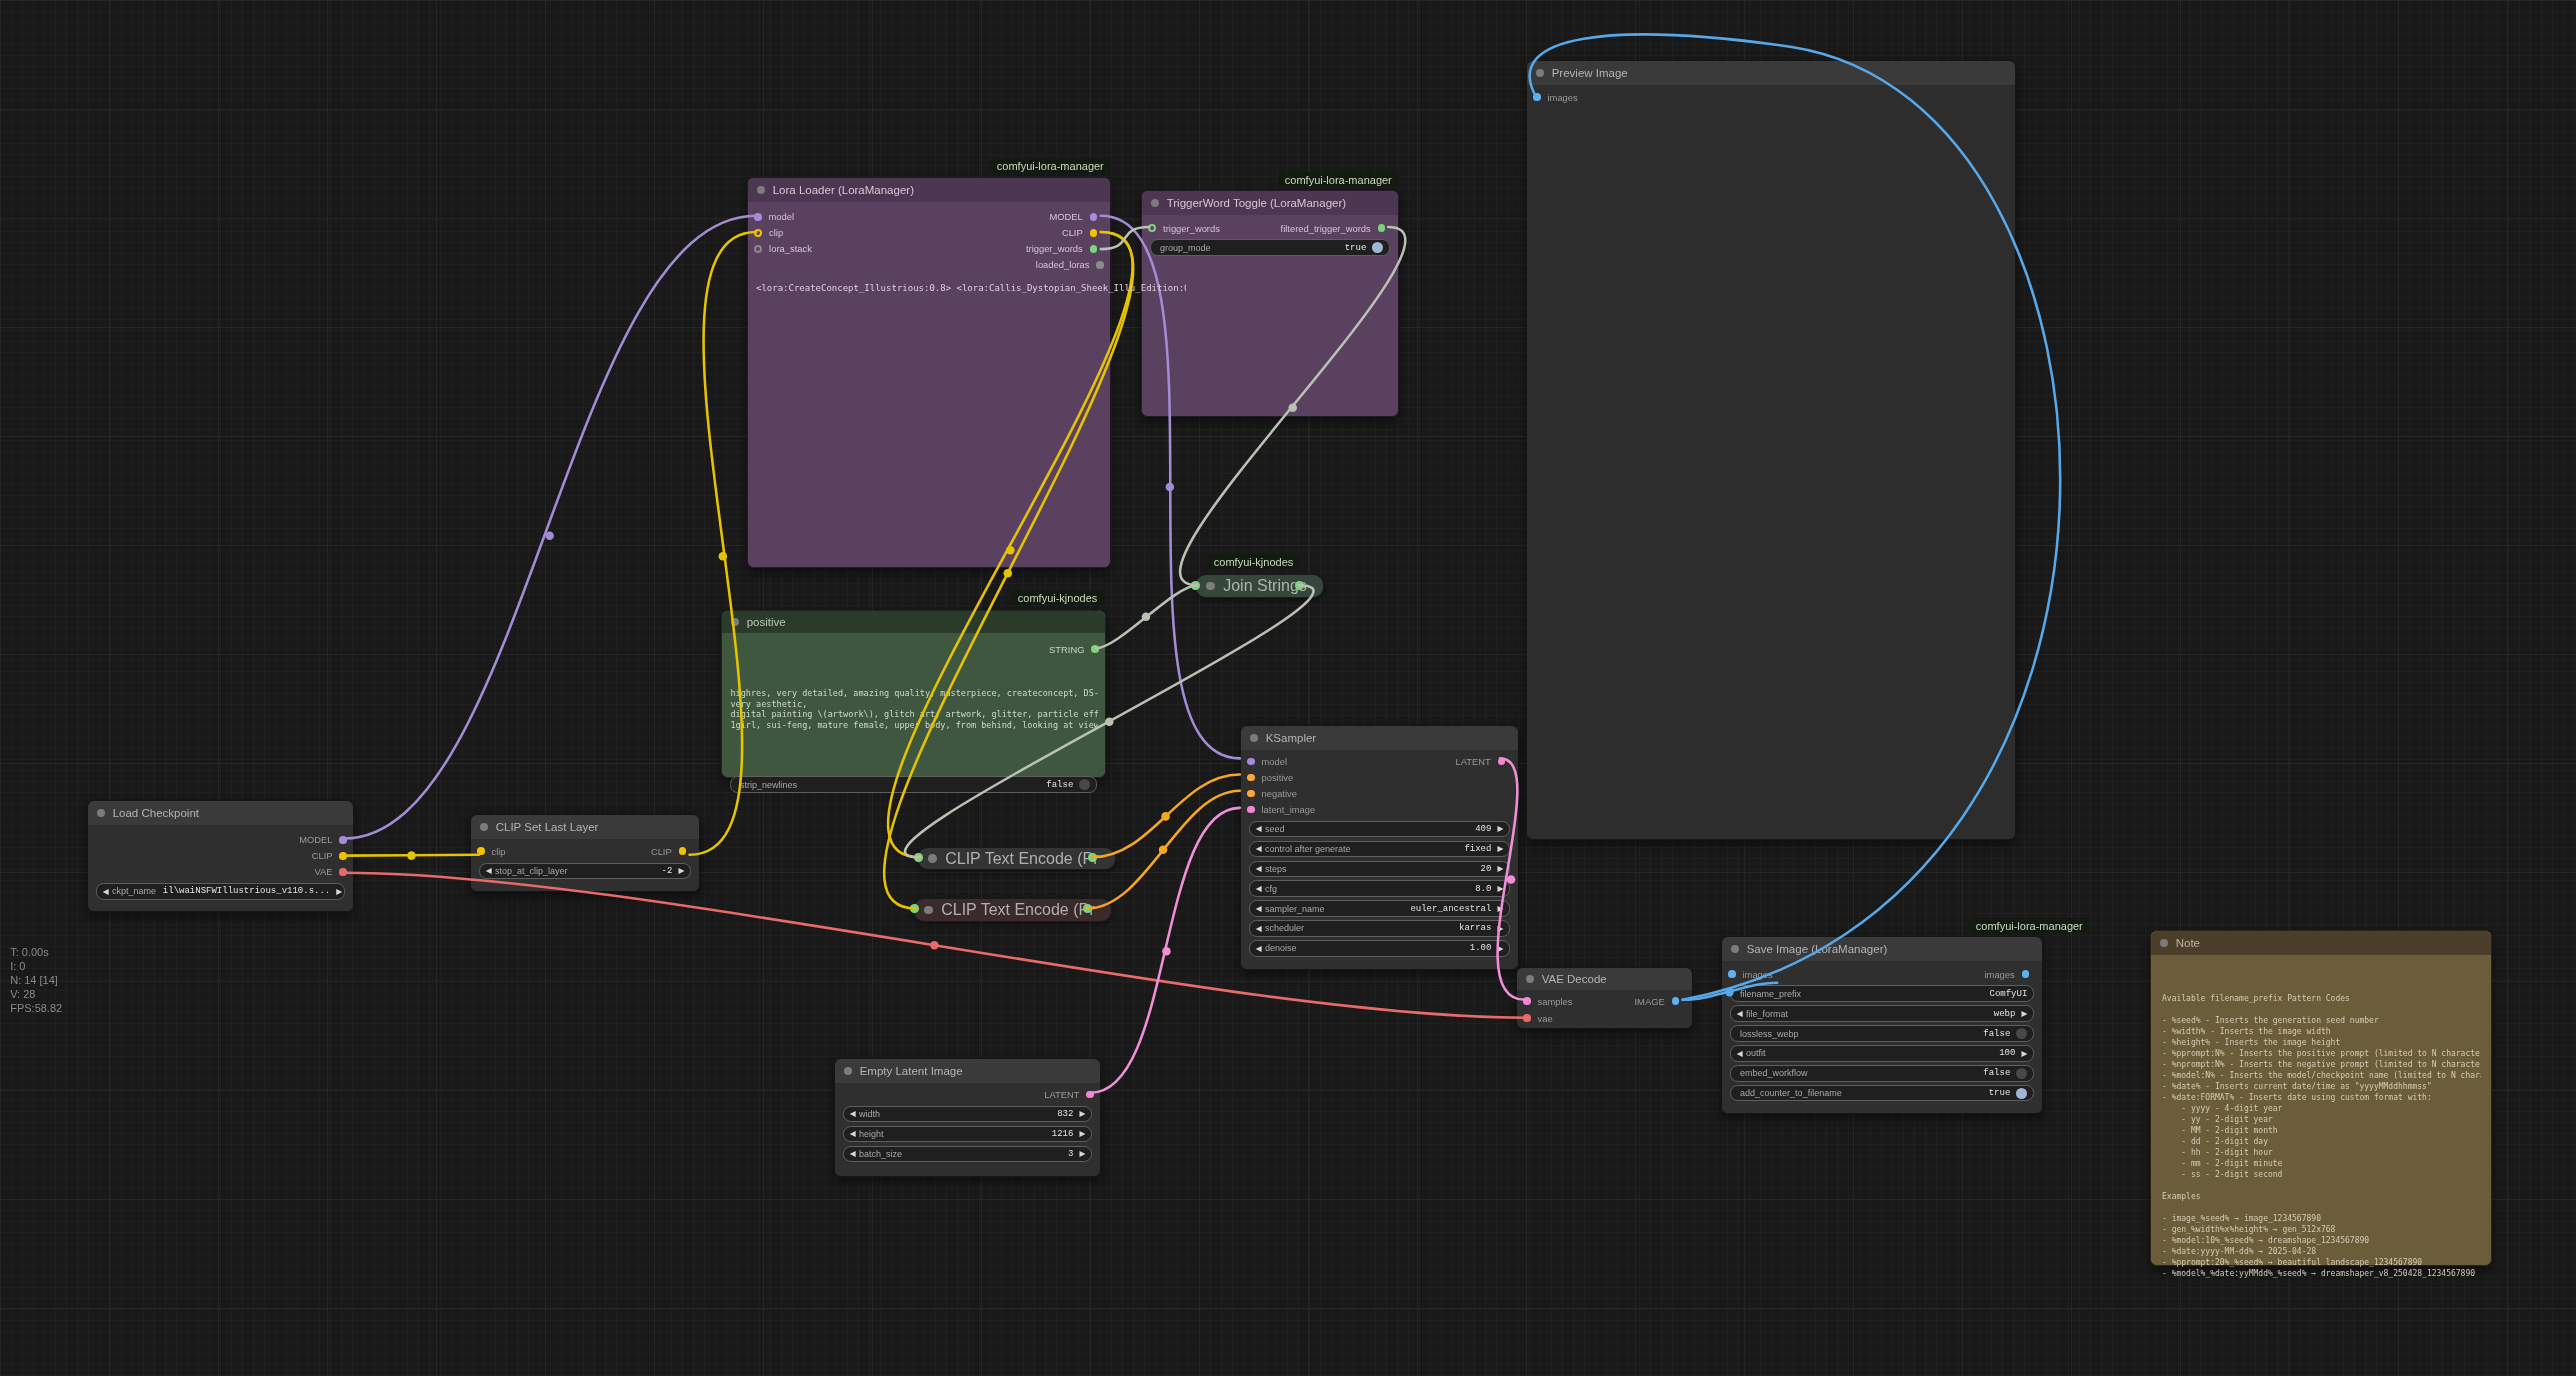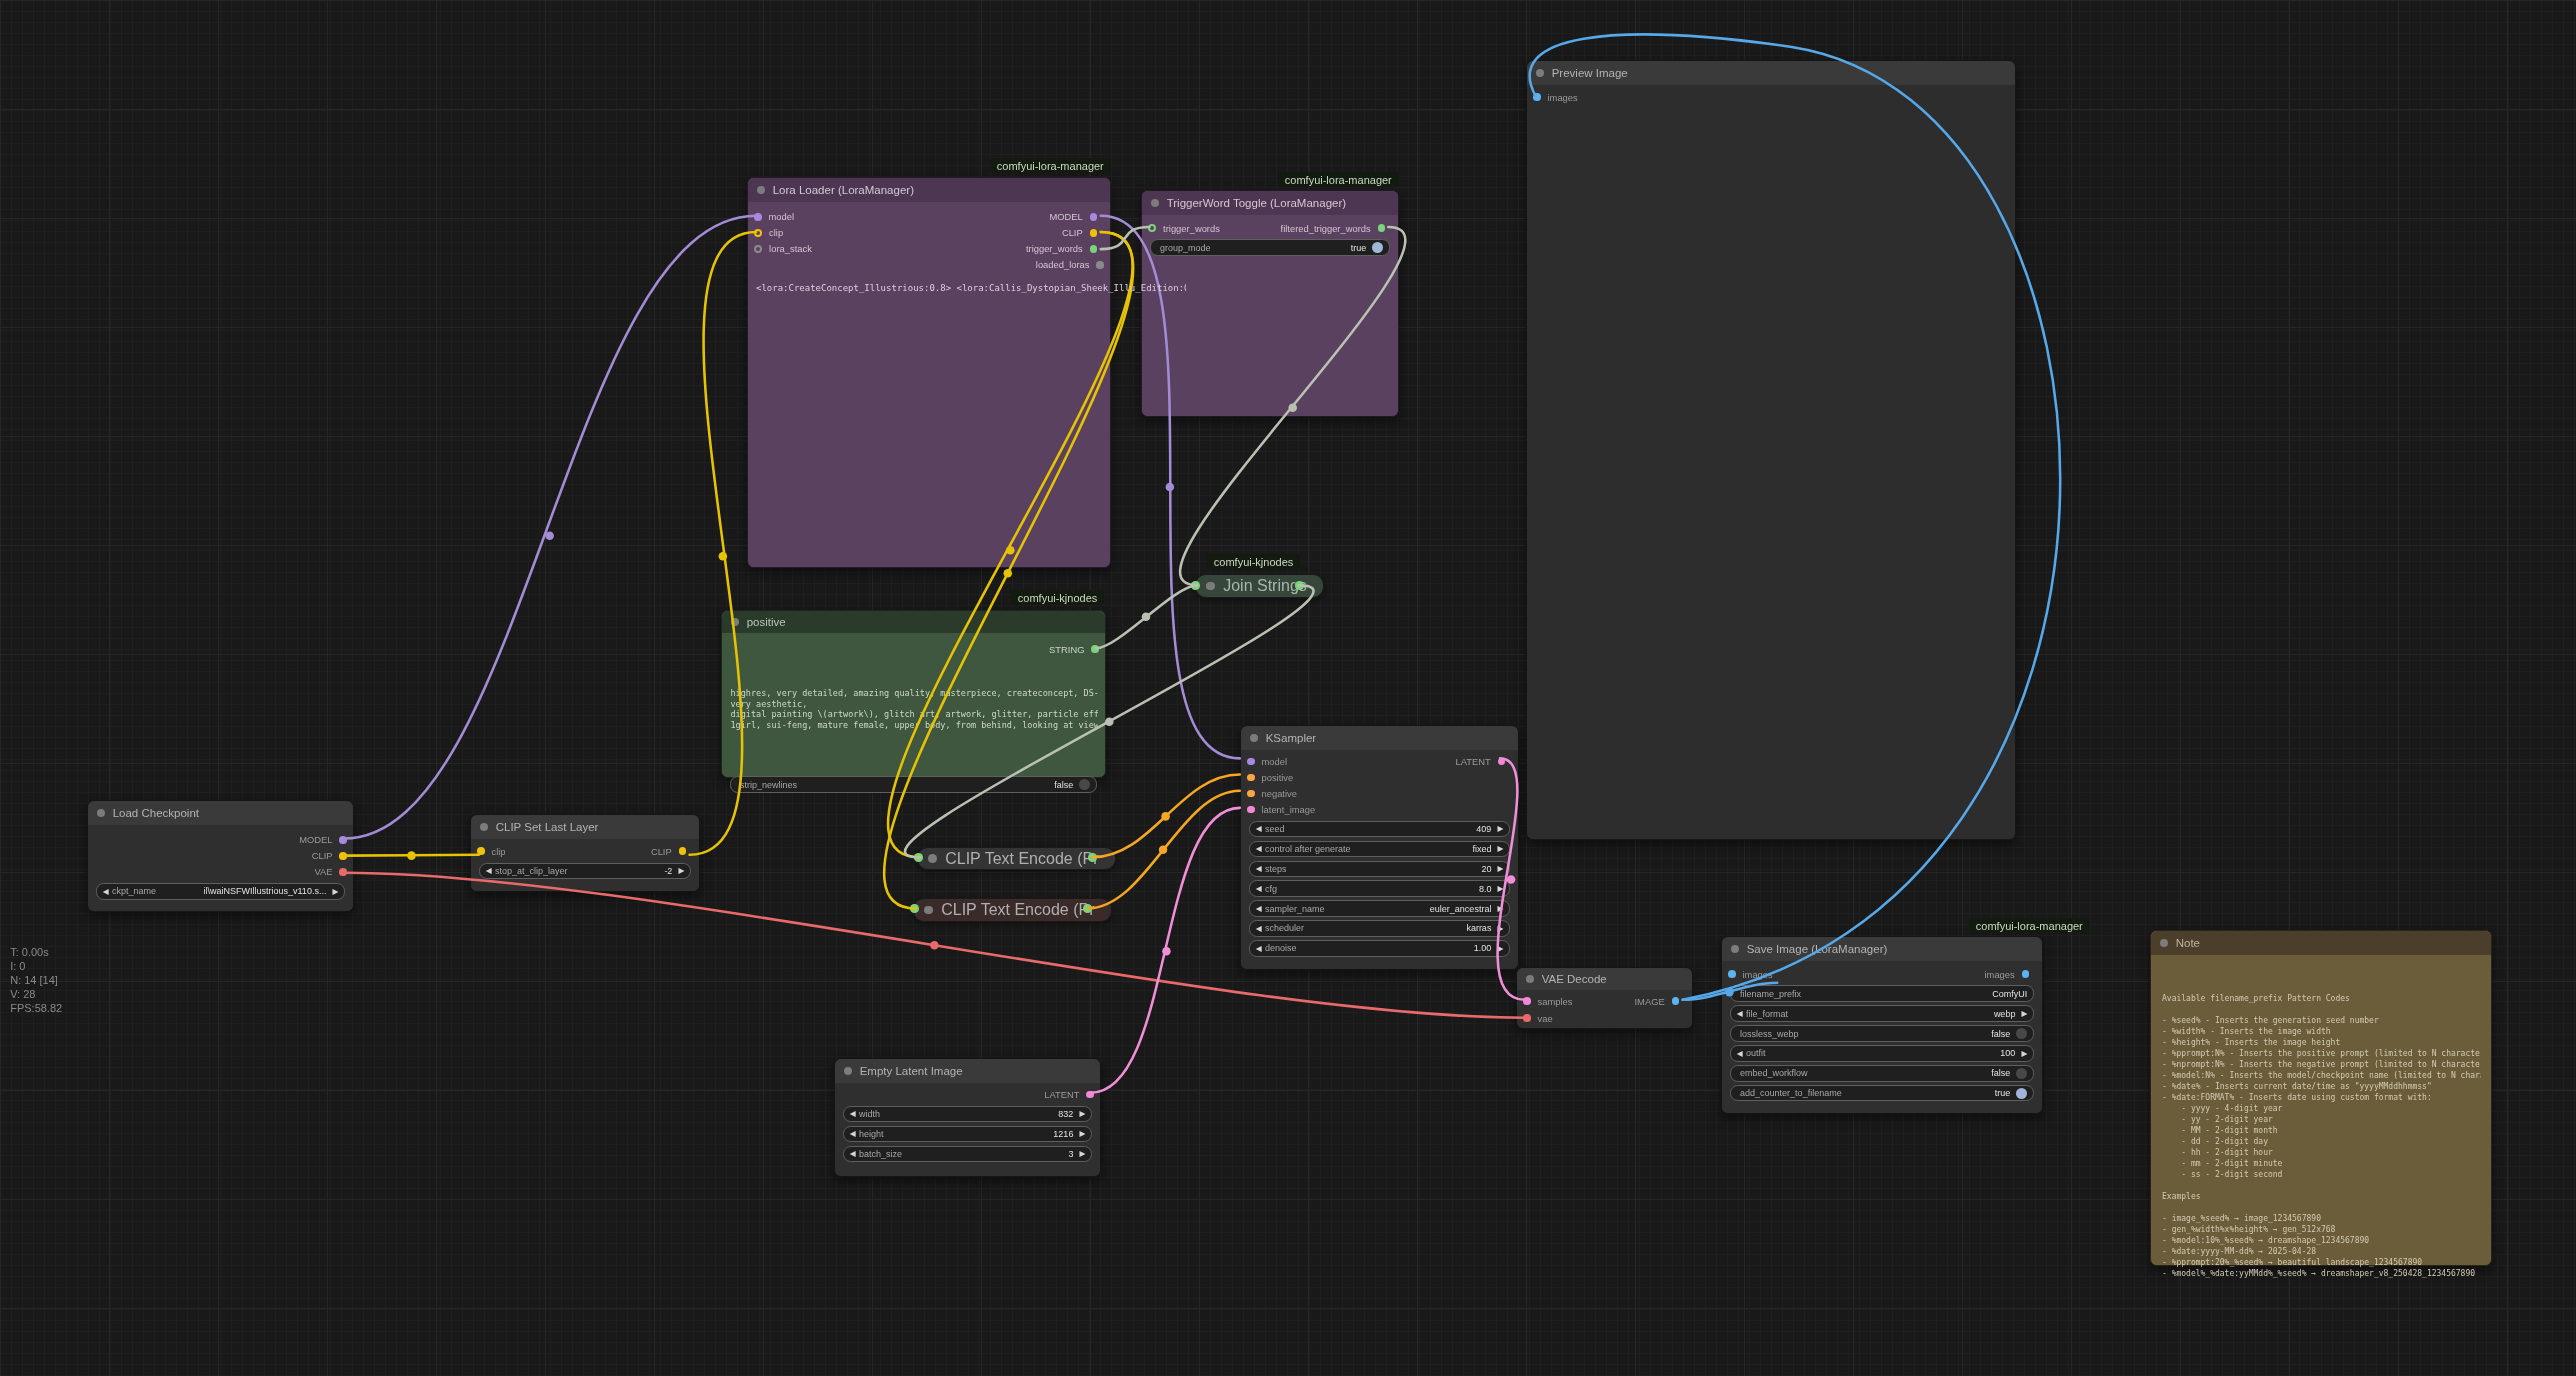--- a/index.html
+++ b/index.html
@@ -32,21 +32,21 @@
   .c-green{background:#7bd37b;} .c-green-r{border-color:#7bd37b;}
   .c-gray-r{border-color:#8a8a8a;}
   .c-latent{background:#f387d7;}
   .c-cond{background:#ffa640;}
   .c-img{background:#5db2f0;}
   .c-grayd{background:#8a8a8a;}
   .widget{height:14.5px;border-radius:7.7px;background:#1f1f1f;border:0.9px solid #5f5f5f;
           display:flex;align-items:center;font-size:9px;color:#a8a8a8;
           padding:0 6px;margin:3.4px 7.7px 0 7.7px;white-space:nowrap;overflow:hidden;}
   .widget .wl{margin-left:3.4px;}
-  .widget .wv{margin-left:auto;color:#e2e2e2;padding-left:6.8px;}
+  .widget .wv{margin-left:auto;color:#e2e2e2;padding-left:6.8px;font-family:Liberation Mono, monospace;}
   .arr{color:#d8d8d8;font-size:7.7px;line-height:1;flex:0 0 auto;}
   .toggle{width:11px;height:11px;border-radius:50%;background:#484848;margin-left:6px;flex:0 0 auto;}
   .toggle.on{background:#9fb6d9;}
   
   .purple{background:#5a4160;border-color:#241a27;}
   .purple .hdr{background:#4c3651;color:#d4c8d4;}
   .purple .row{color:#d3c6d3;}
   
   .greenn{background:#40573f;border-color:#1c261c;}
   .greenn .hdr{background:#2b3b2b;color:#b9c6b9;height:22px;}

